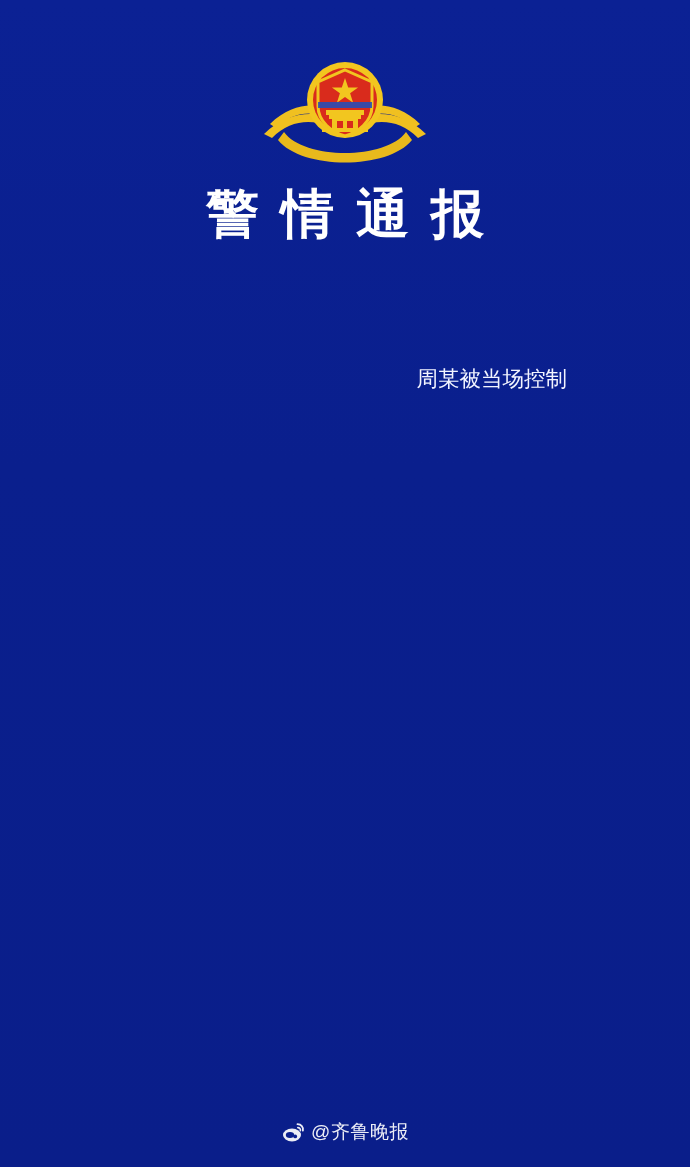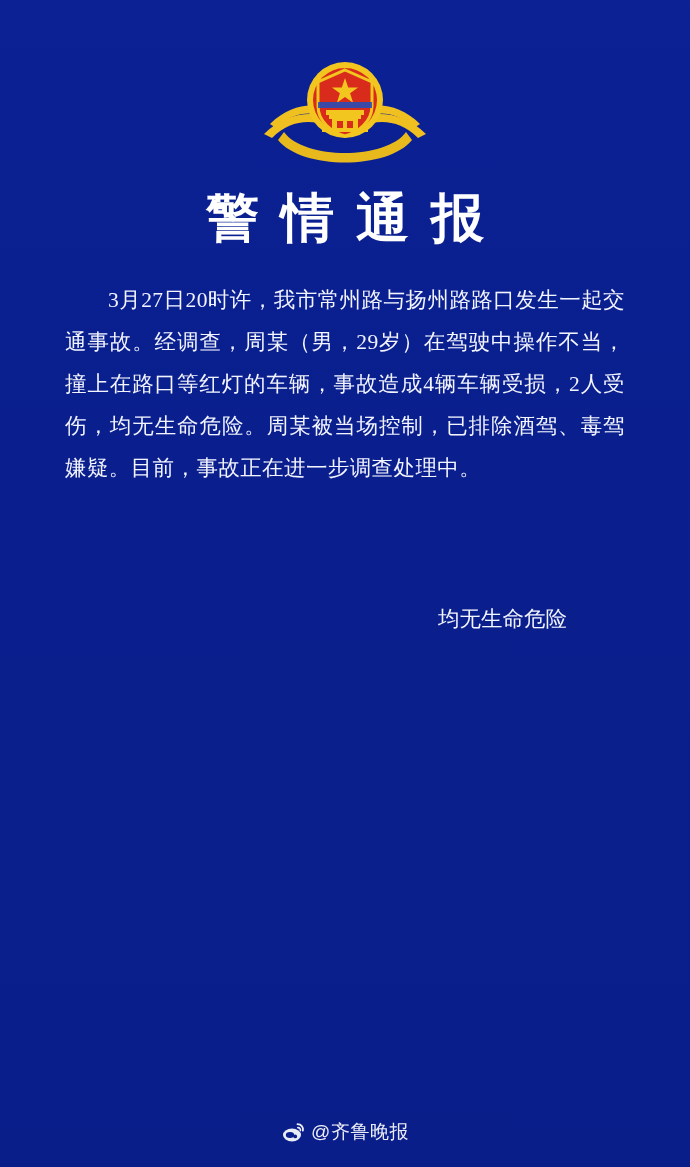--- a/index.html
+++ b/index.html
@@ -35,21 +35,21 @@
   .emblem-wrap svg { display: block; }
 
   
   .title {
     margin-top: 18px;
     font-size: 53px;
     font-weight: bold;
     letter-spacing: 22px;
     text-indent: 22px;
     color: #ffffff;
-    font-family: Liberation Sans, sans-serif;
+    font-family: Liberation Mono, monospace;
     text-align: center;
     line-height: 1.15;
   }
 
   
   .body-text {
     margin-top: 30px;
     width: 560px;
     font-size: 21.5px;
     line-height: 42px;
@@ -136,26 +136,23 @@
         <rect x="77" y="69" width="6" height="7"></rect>
         <rect x="87" y="69" width="6" height="7"></rect>
       </g>
 
       <path d="M58 50 L 112 50 L 112 56 L 58 56 Z" fill="#1d4fbe" opacity="0.85"></path>
     </svg>
   </div>
 
   <div class="title">警情通报</div>
 
-  <div class="body-text">
-    <p>3月27日20时许，我市常州路与扬州路路口发生一起交通事故。经调查，周某（男，29岁）在驾驶中操作不当，撞上在路口等红灯的车辆，事故造成4辆车辆受损，2人受伤，均无生命危险。周某被当场控制，已排除酒驾、毒驾嫌疑。目前，事故正在进一步调查处理中。</p>
-  </div>
 
   <div class="signature">
-    <div>均无生命危险</div>
+    <div>周某被当场控制</div>
   </div>
 
   <div class="footer">
     <span class="wb-icon">
       <svg viewBox="0 0 24 24" width="24" height="24" aria-hidden="true">
         <ellipse cx="11" cy="15" rx="9" ry="6.4" fill="#ffffff"></ellipse>
         <ellipse cx="9" cy="15" rx="4.2" ry="3" fill="#0a1f8f"></ellipse>
         <circle cx="14.2" cy="16.4" r="1.9" fill="#0a1f8f"></circle>
         <path d="M16.5 4.2 C 20.2 4.2, 22.6 7.1, 21.9 10.6" fill="none" stroke="#ffffff" stroke-width="1.8" stroke-linecap="round"></path>
         <path d="M16.8 7.6 C 18.6 7.6, 19.7 9.0, 19.4 10.6" fill="none" stroke="#ffffff" stroke-width="1.6" stroke-linecap="round"></path>

